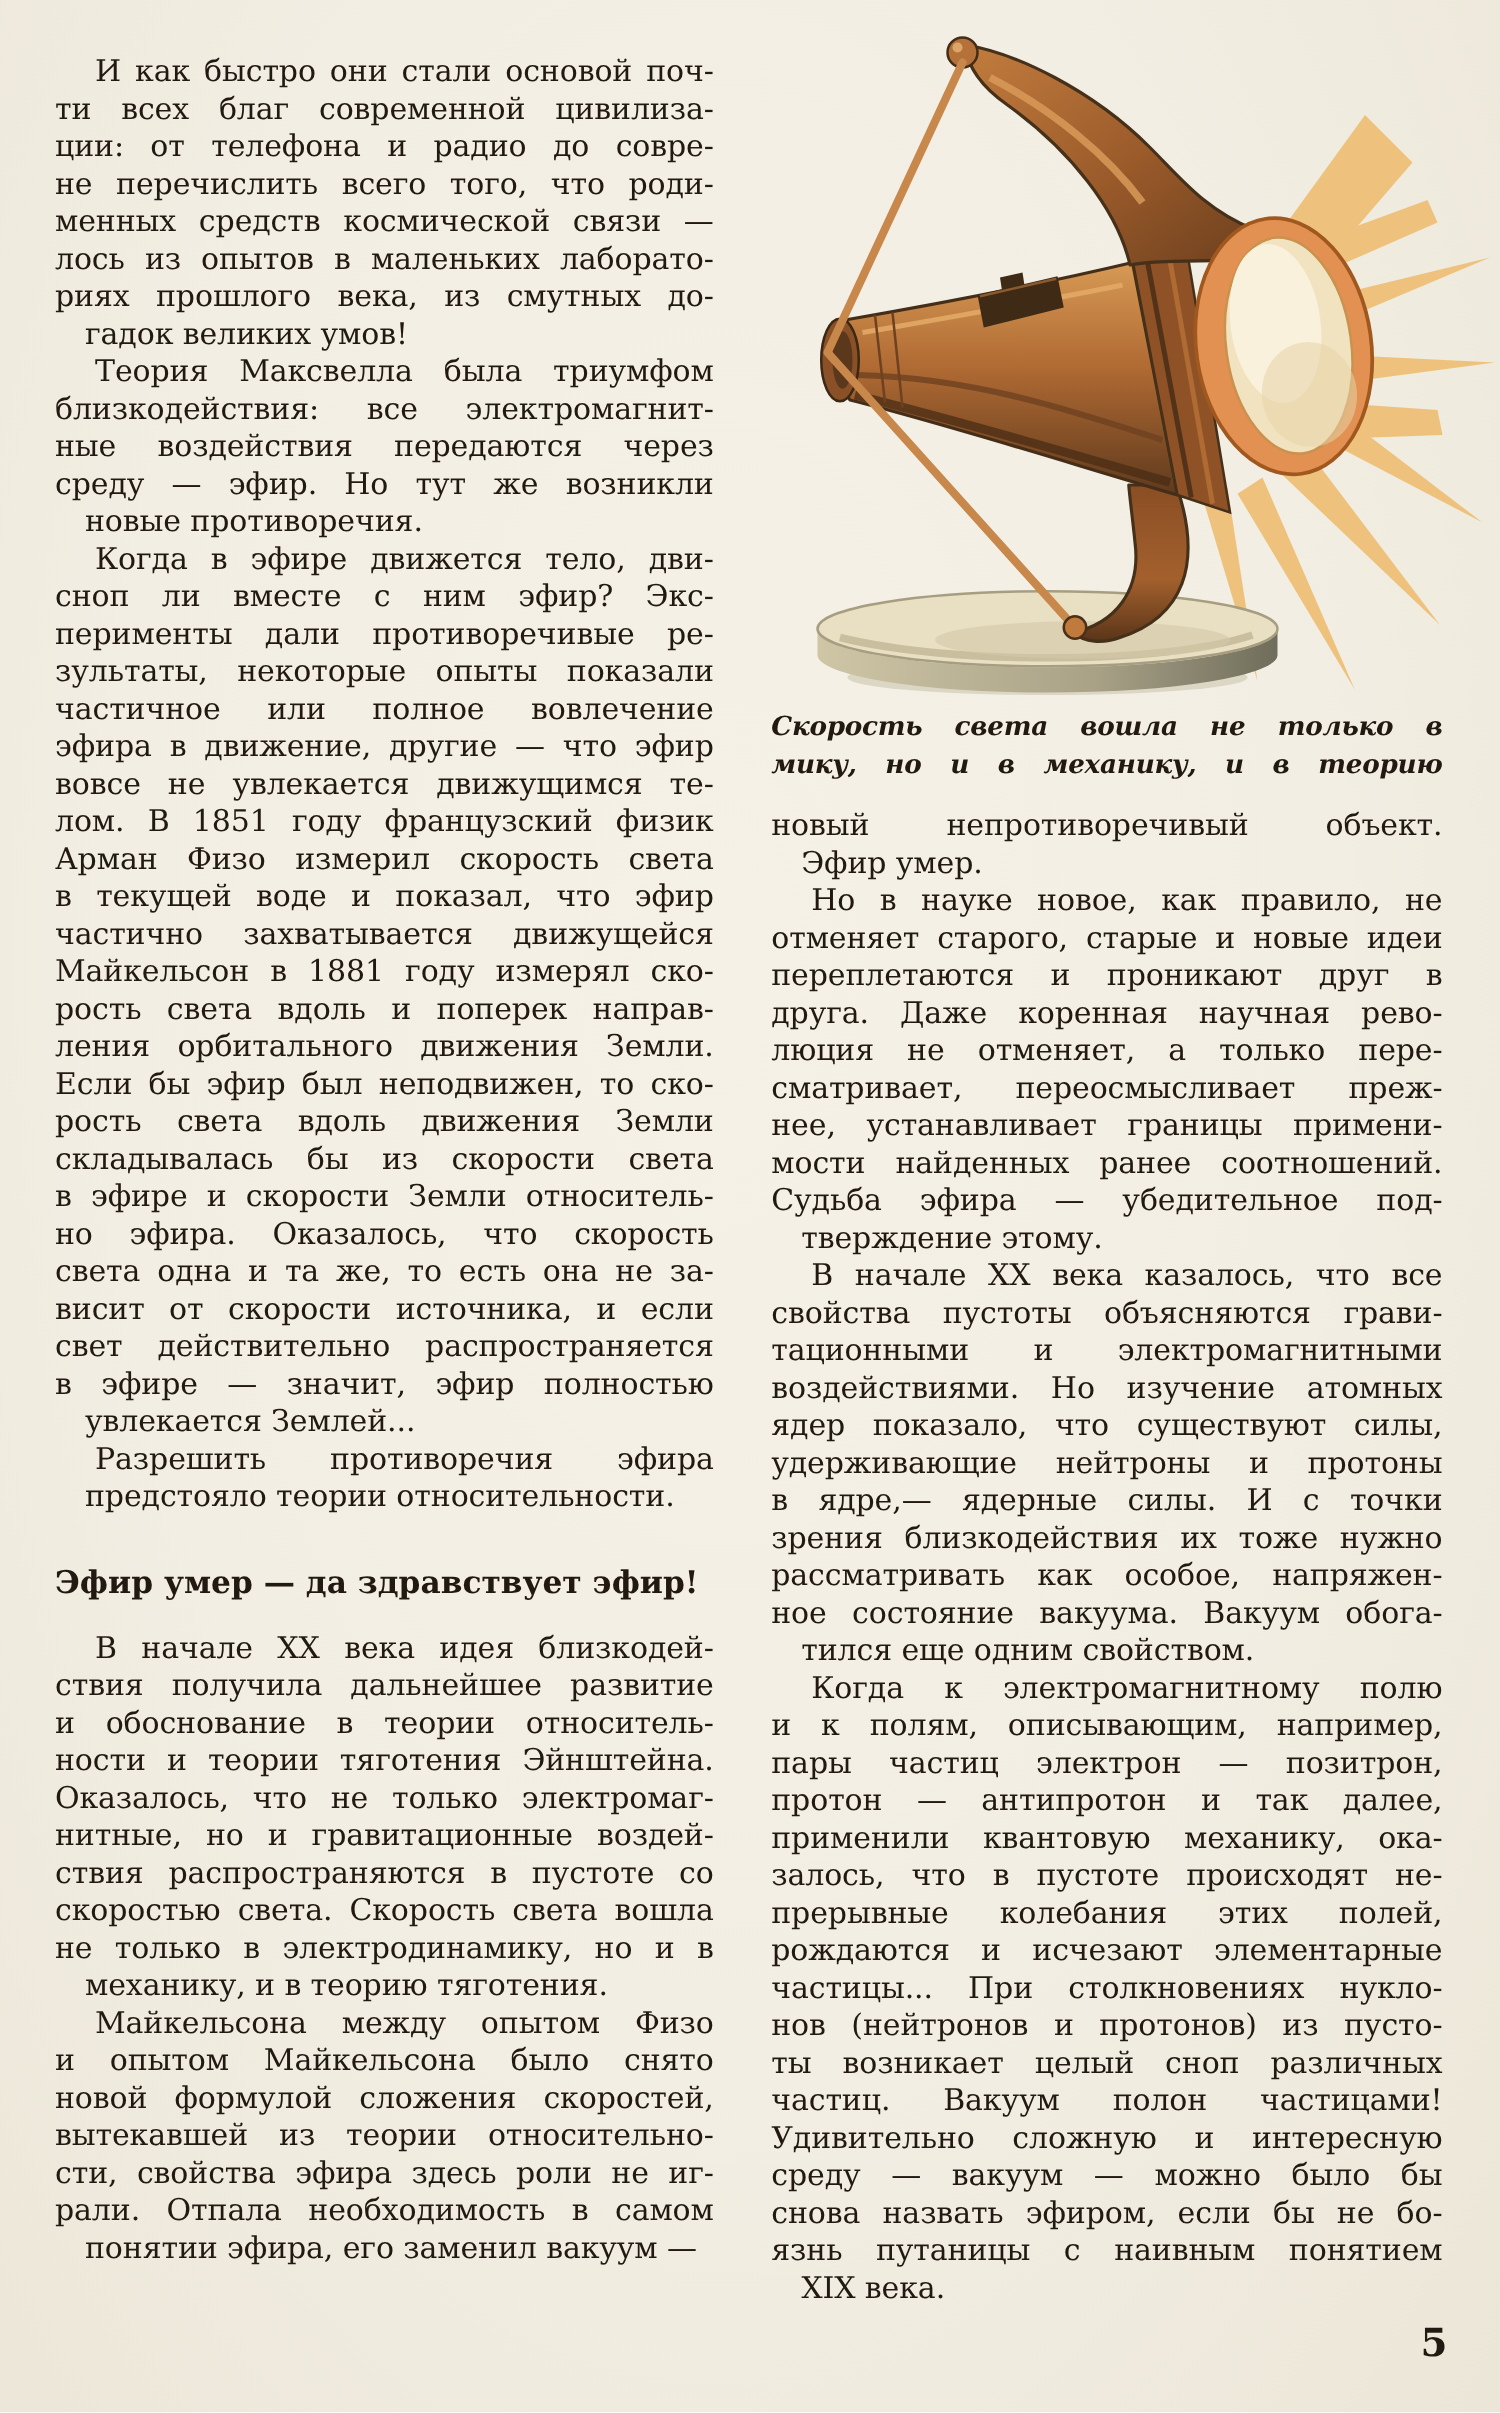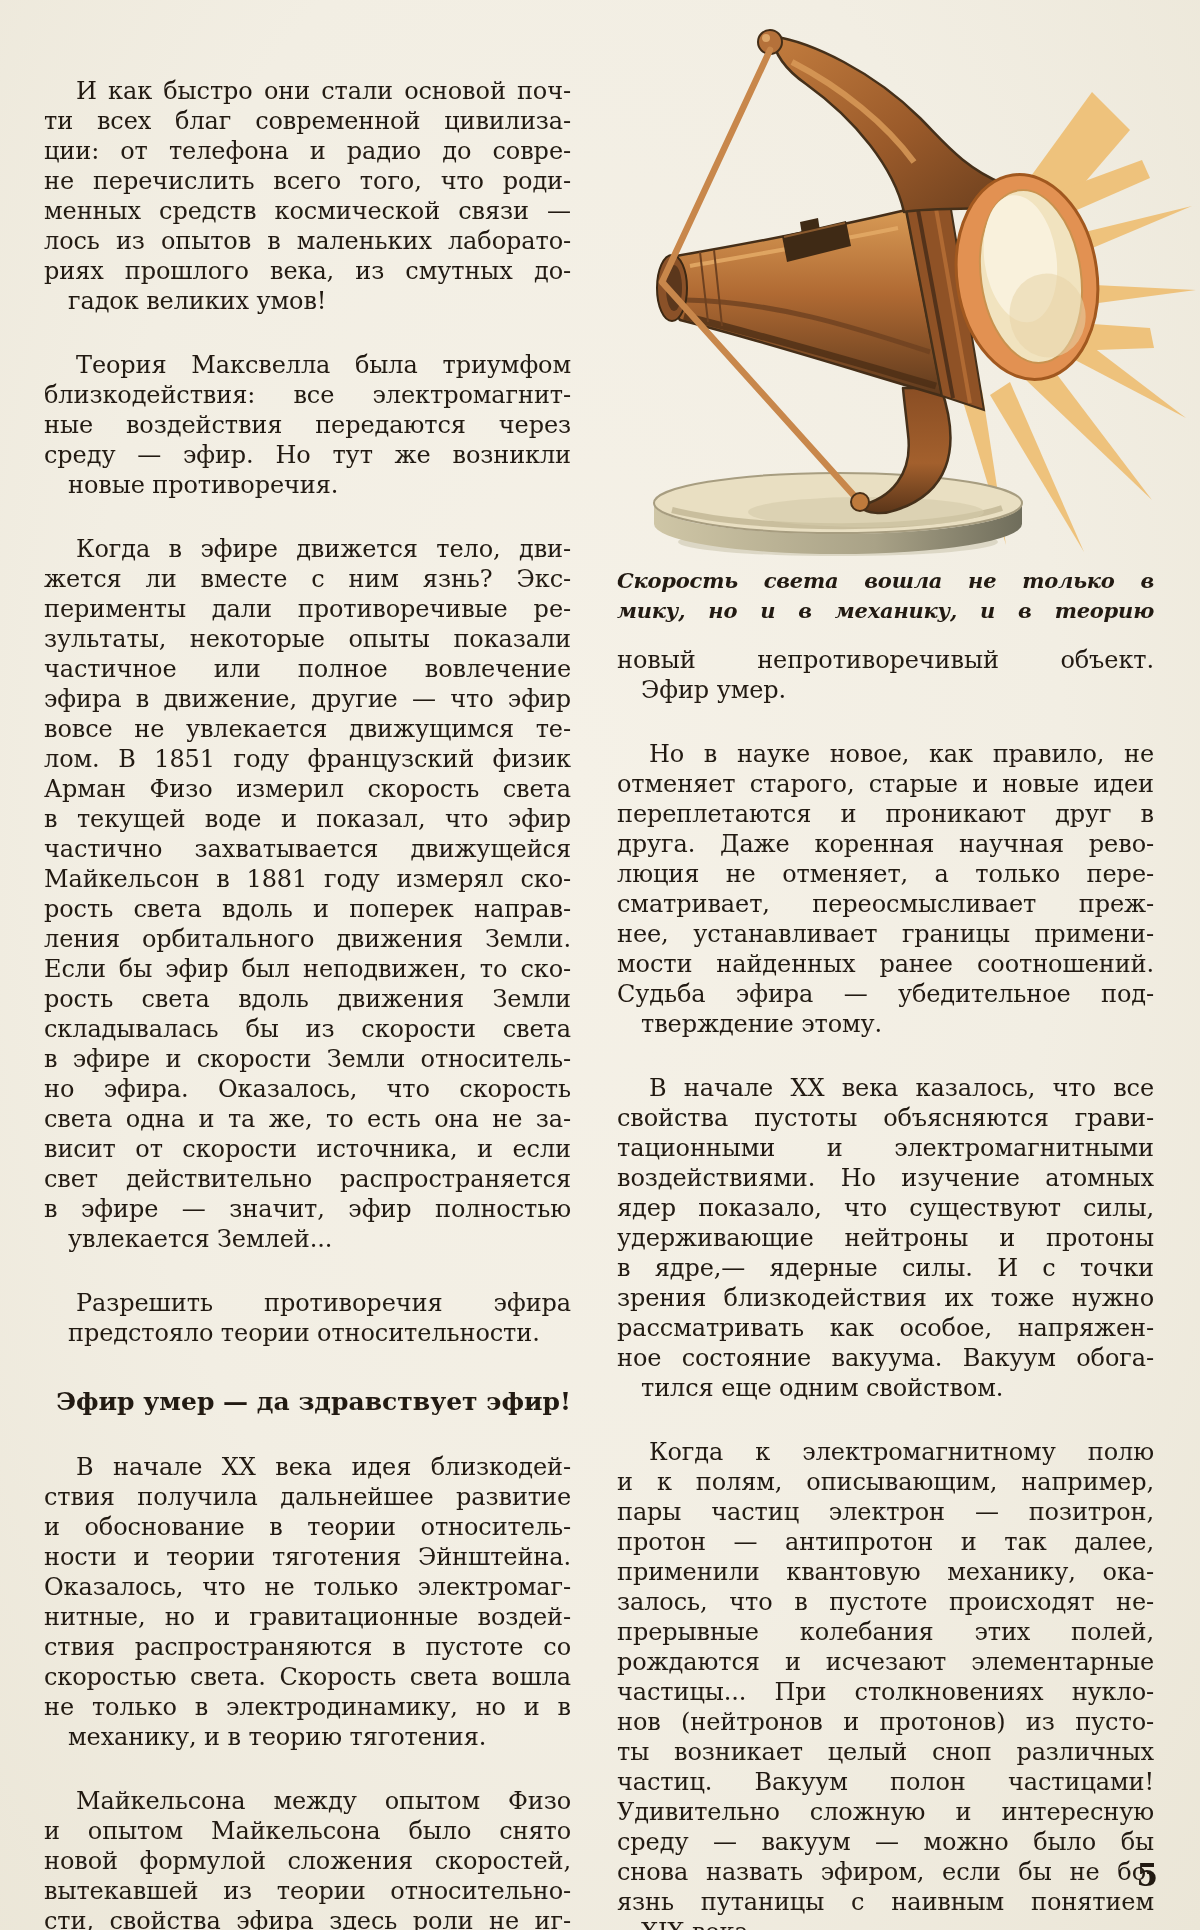--- a/index.html
+++ b/index.html
@@ -12,25 +12,25 @@
   .col{position:absolute;}
   #left-col{left:44px; top:42px; width:527px;}
   #right-col{left:617px; top:645px; width:537px;}
   .para{margin:0;}
   .line{
     font-size:24px; line-height:30px; height:30px; overflow:hidden;
     text-align:justify; text-align-last:justify;
     letter-spacing:-0.1px;
   }
   .line.last{text-align-last:left;margin-left:24px;}
-  .line.ind{padding-left:32px;margin-top:34px;}
+  .line.ind{padding-left:32px;}
   .heading{
     font-weight:bold; font-size:25px; line-height:32px; height:32px;
     margin-top:38px; margin-bottom:21px;
-    text-align:right; white-space:nowrap;
+    text-align:left; white-space:nowrap;
   }
   #caption{left:617px; top:566px; width:537px;}
   .caption-line{
     font-style:italic; font-weight:bold;
     font-size:21px; line-height:30px; height:30px; overflow:hidden;
     text-align:justify; text-align-last:justify; letter-spacing:-0.2px;
   }
   #page-num{
     position:absolute; left:1098px; top:1858px; width:60px;
     text-align:right; font-weight:bold; font-size:31px; line-height:34px;
@@ -151,21 +151,21 @@
       </div>
       <div class="para">
         <div class="line ind">Теория Максвелла была триумфом</div>
         <div class="line">близкодействия: все электромагнит-</div>
         <div class="line">ные воздействия передаются через</div>
         <div class="line">среду — эфир. Но тут же возникли</div>
         <div class="line last">новые противоречия.</div>
       </div>
       <div class="para">
         <div class="line ind">Когда в эфире движется тело, дви-</div>
-        <div class="line">жется ли вместе с ним язнь? Экс-</div>
+        <div class="line">сноп ли вместе с ним эфир? Экс-</div>
         <div class="line">перименты дали противоречивые ре-</div>
         <div class="line">зультаты, некоторые опыты показали</div>
         <div class="line">частичное или полное вовлечение</div>
         <div class="line">эфира в движение, другие — что эфир</div>
         <div class="line">вовсе не увлекается движущимся те-</div>
         <div class="line">лом. В 1851 году французский физик</div>
         <div class="line">Арман Физо измерил скорость света</div>
         <div class="line">в текущей воде и показал, что эфир</div>
         <div class="line">частично захватывается движущейся</div>
         <div class="line">Майкельсон в 1881 году измерял ско-</div>

